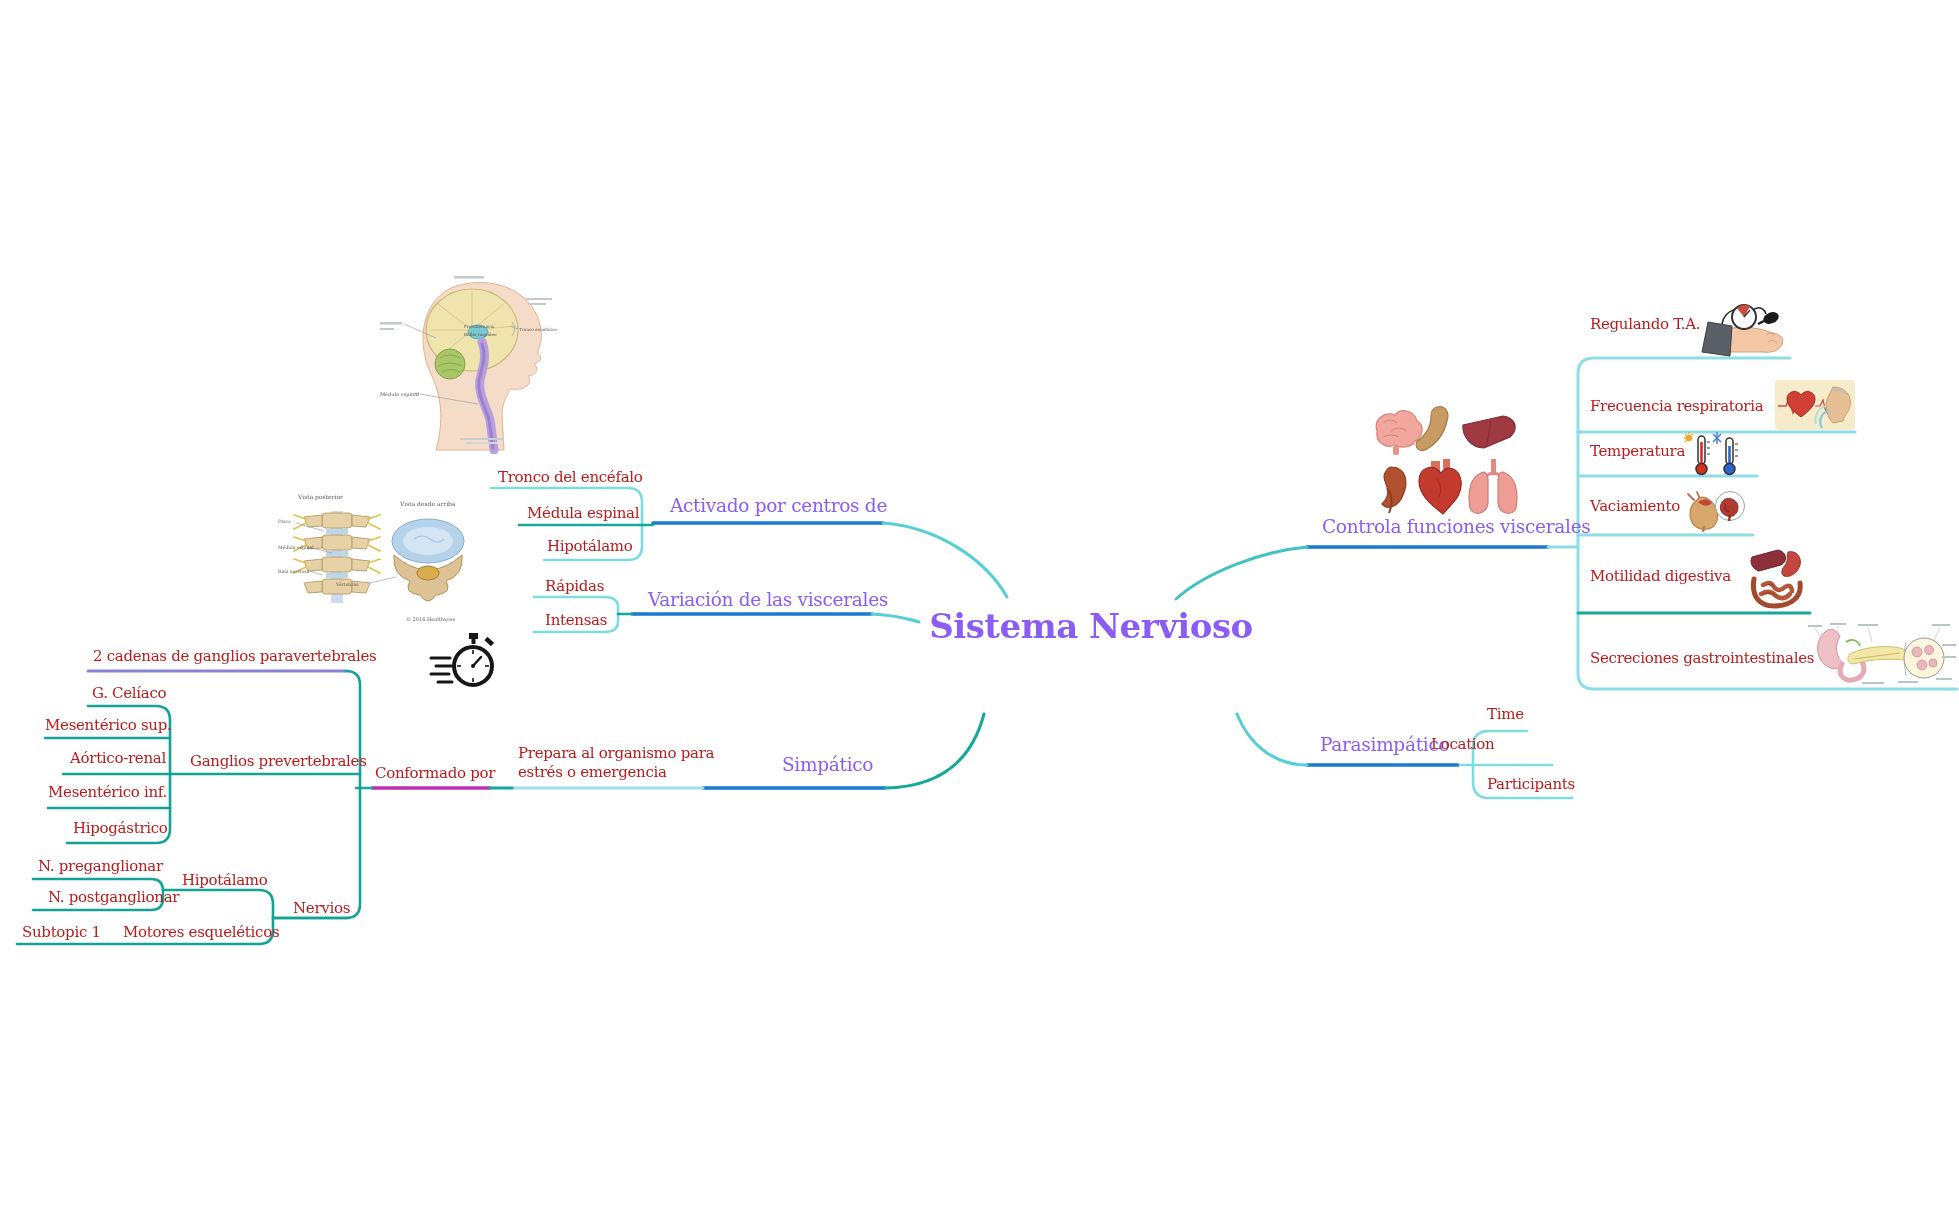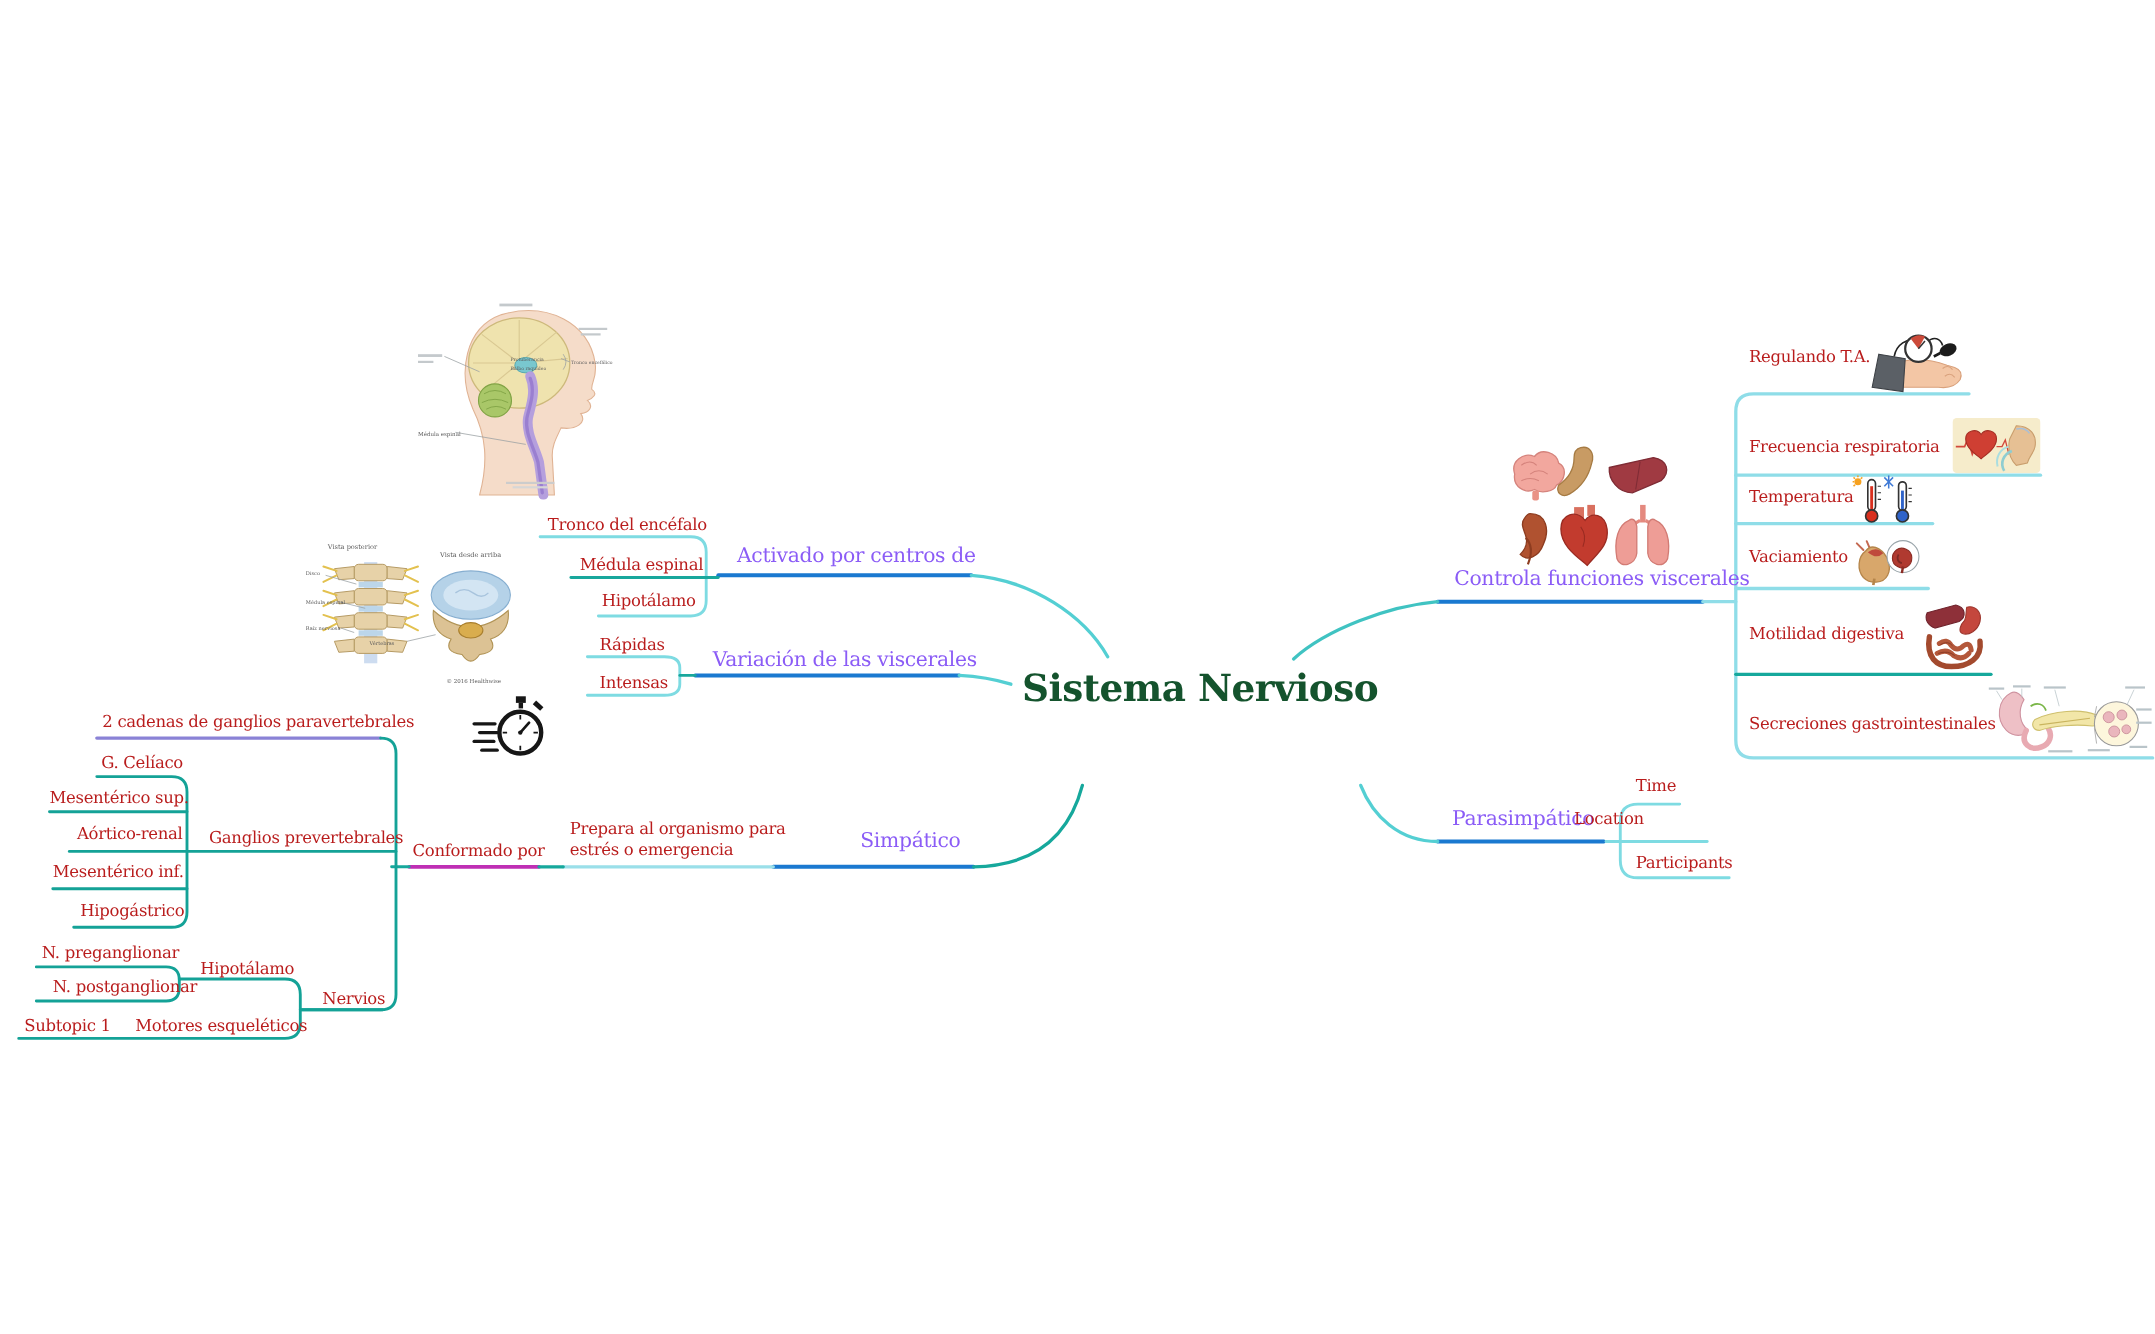--- a/index.html
+++ b/index.html
@@ -2,21 +2,21 @@
 <html><head>
 <meta charset="utf-8">
 <style>
   html,body{margin:0;padding:0;}
   body{width:1959px;height:1213px;background:#ffffff;overflow:hidden;position:relative;
        font-family:"DejaVu Serif",serif;}
   .layer{position:absolute;left:0;top:0;}
   .lbl{position:absolute;white-space:nowrap;color:#b91c1c;font-size:15px;letter-spacing:-0.3px;cursor:default;}
   .main{font-size:18.5px;color:#8b5cf6;}
   .title{position:absolute;left:891px;top:603px;width:400px;text-align:center;
-         font-size:34px;line-height:46px;font-weight:bold;color:#14532d;letter-spacing:-0.5px;}
+         font-size:34px;line-height:46px;font-weight:bold;color:#8b5cf6;letter-spacing:-0.5px;}
   .img{position:absolute;}
   .two-line div{line-height:19px;}
   svg text{fill:#5a5a5a;}
 </style>
 </head>
 <body>
 
 <svg class="layer" width="1959" height="1213">
  <g fill="none" stroke-linecap="round" stroke-linejoin="round">
 

